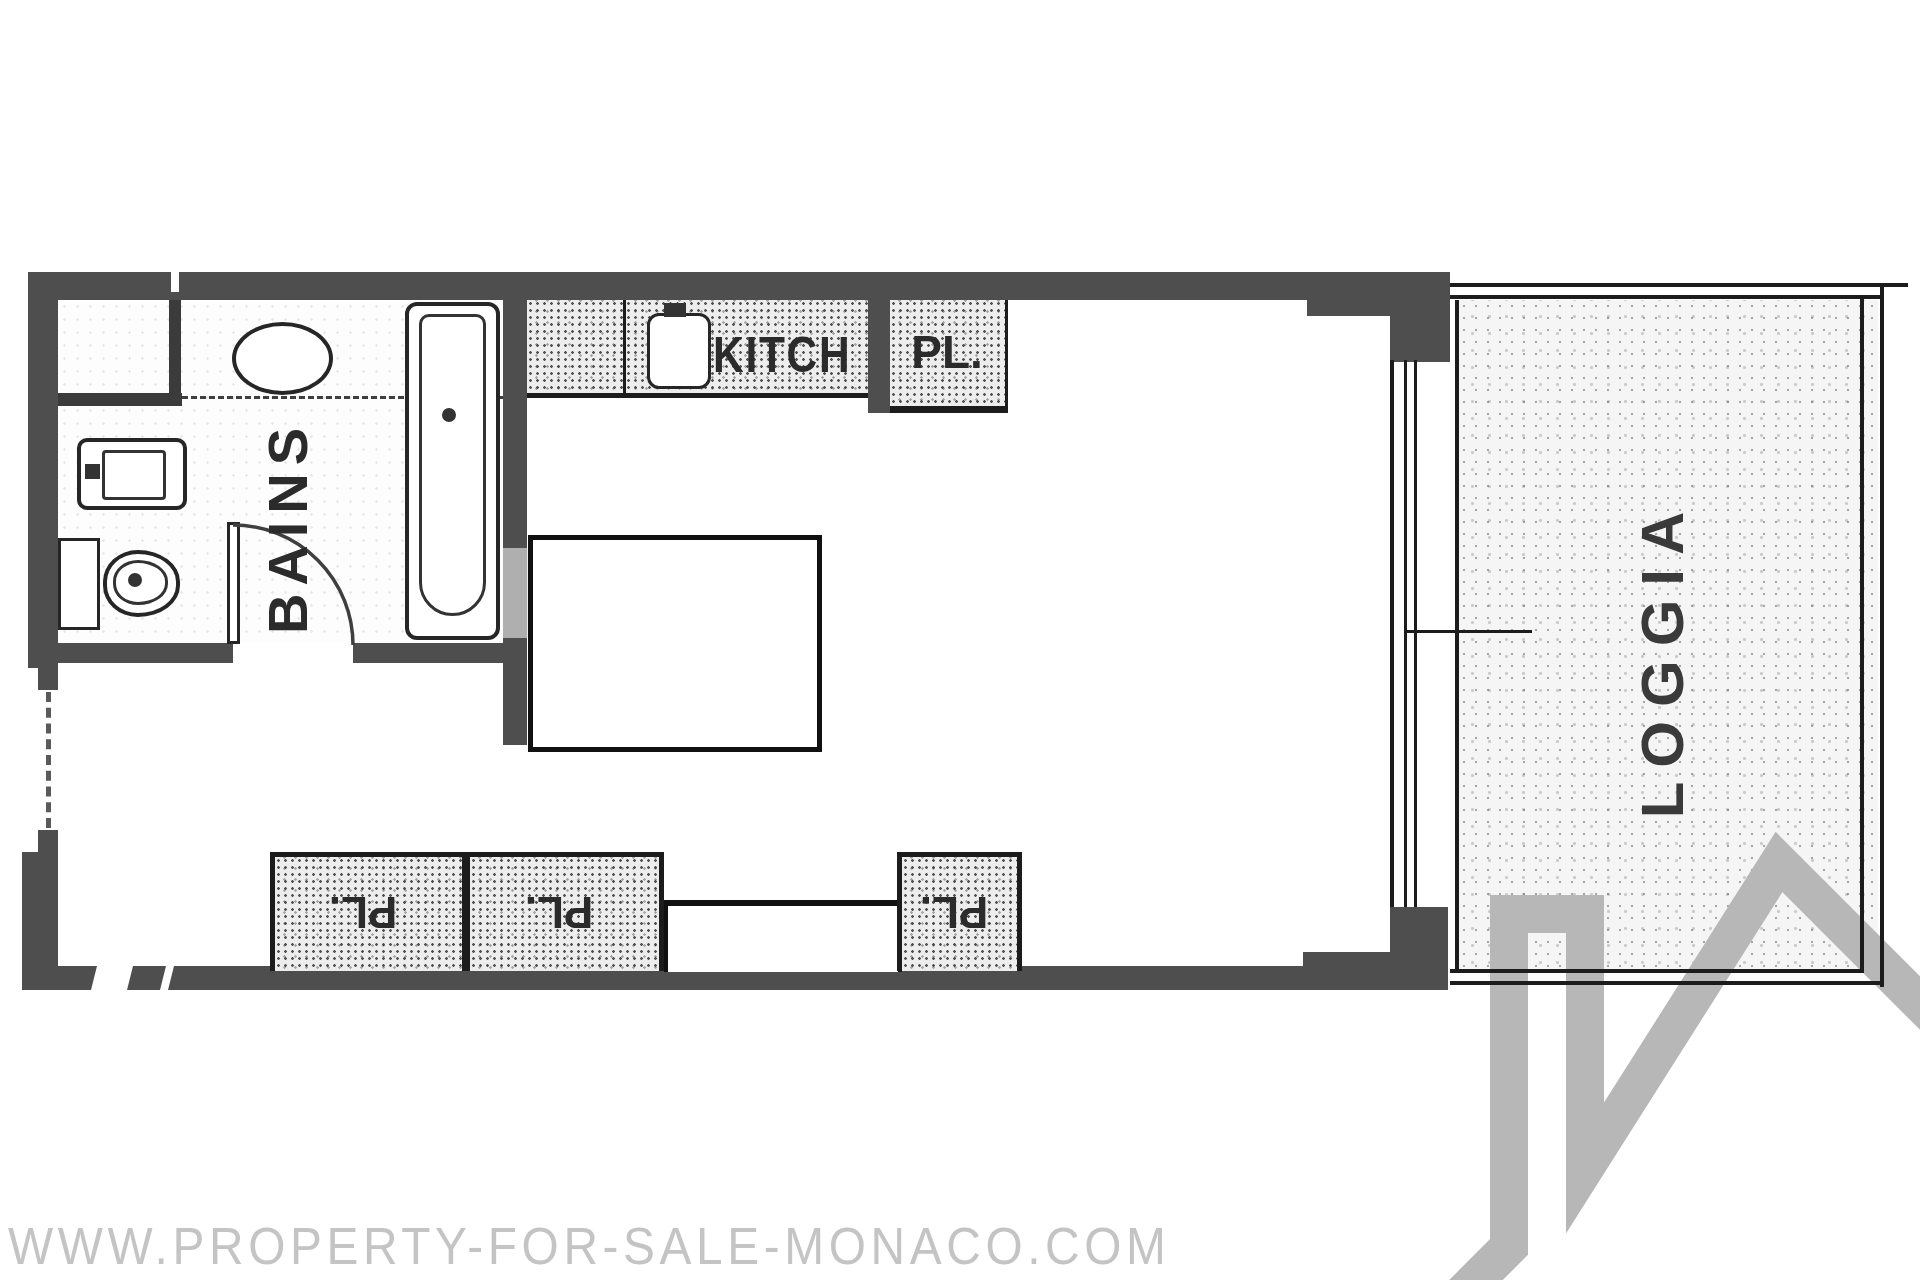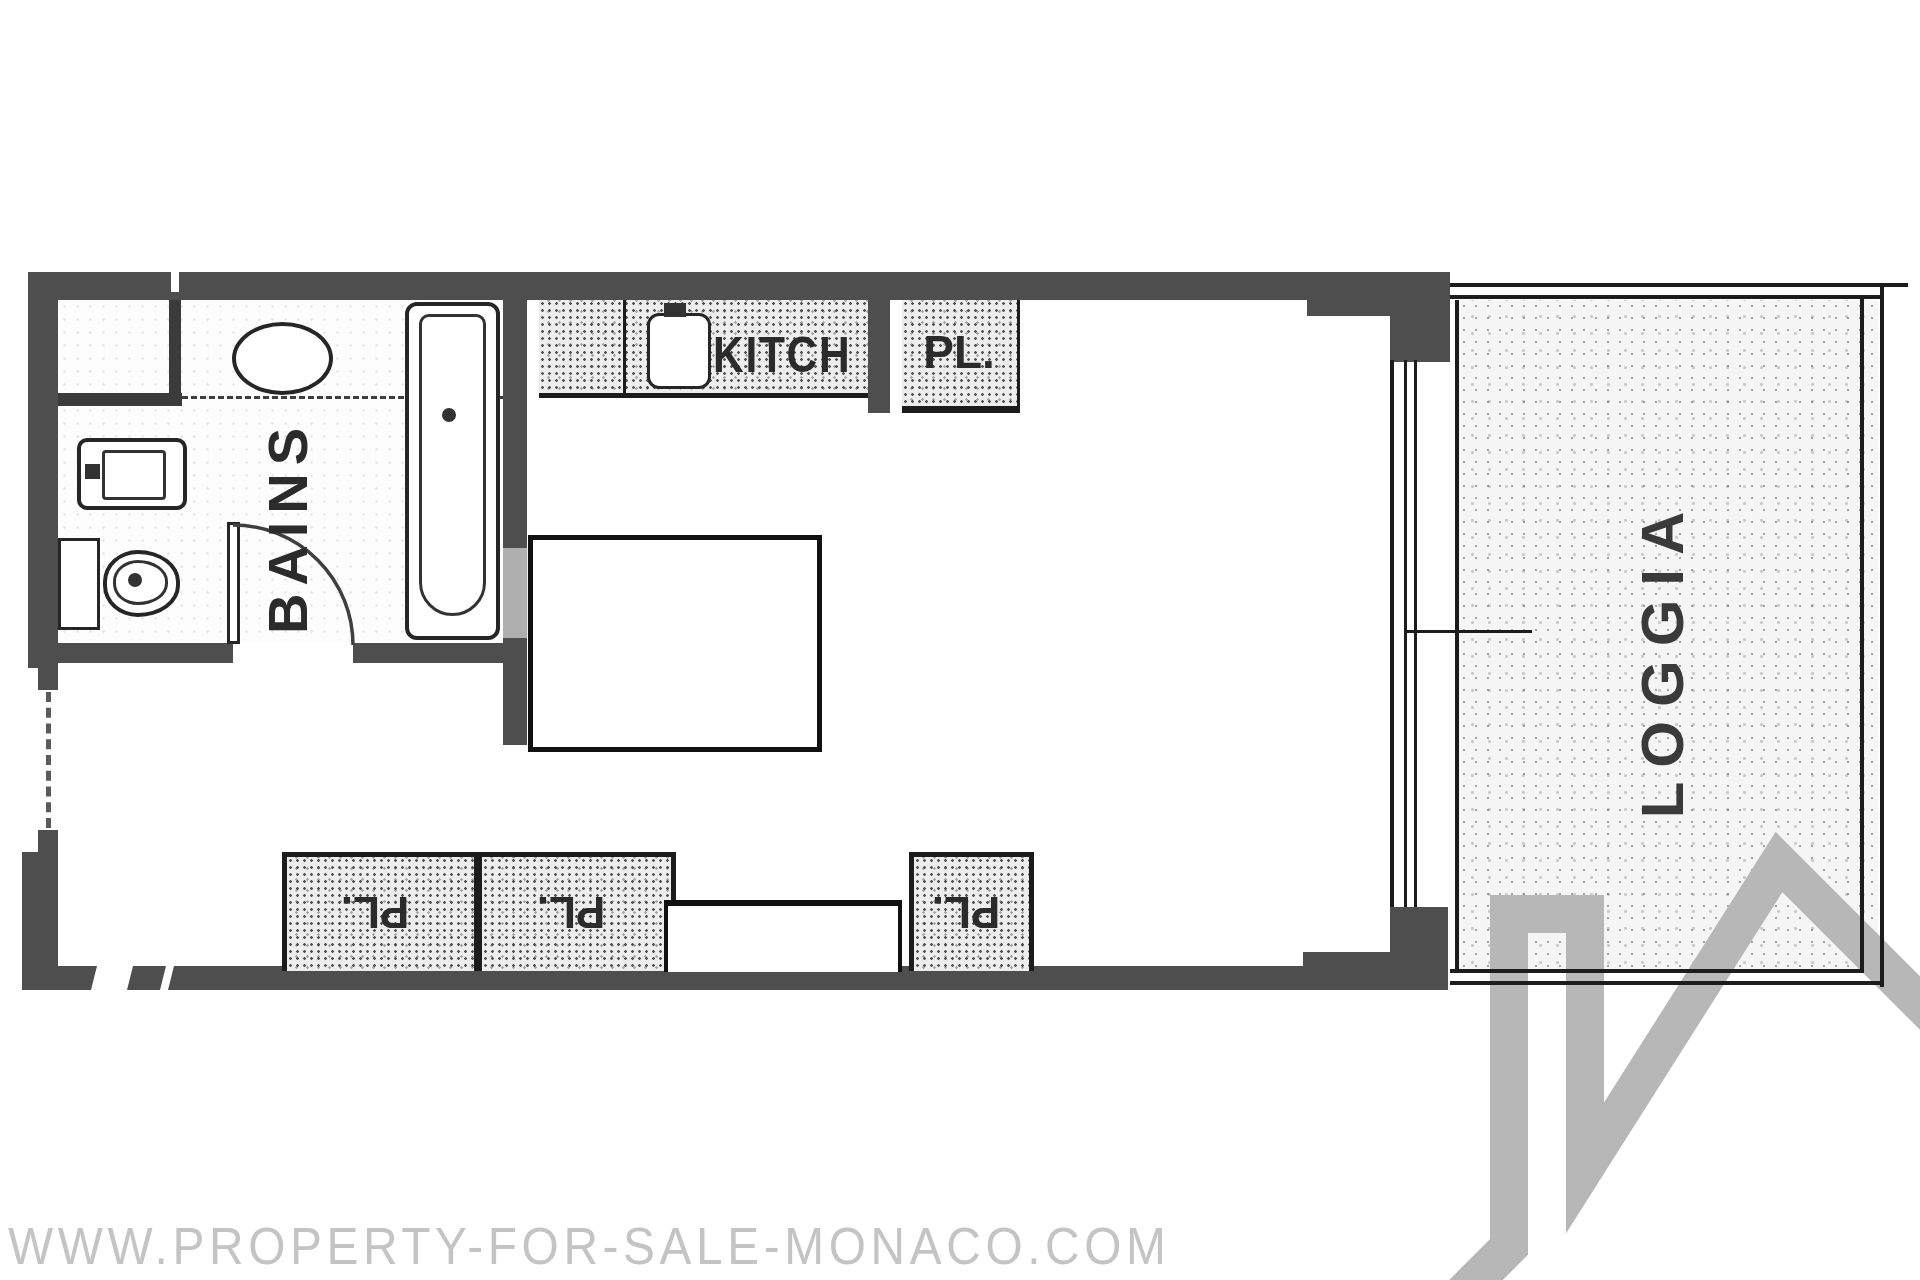--- a/index.html
+++ b/index.html
@@ -6,21 +6,21 @@
   #canvas{position:relative;width:1920px;height:1280px;background:#fff;overflow:hidden;
           font-family:"Liberation Sans", sans-serif;}
   .abs{position:absolute;}
   .wall{position:absolute;background:var(--wall);}
   .line{position:absolute;background:var(--line);}
   .gap{position:absolute;background:#fff;}
   .stipple{position:absolute;background-color:#ededed;
     background-image:
       radial-gradient(circle, rgba(55,55,55,.85) 1px, transparent 1.6px),
       radial-gradient(circle, rgba(120,120,120,.6) 1px, transparent 1.5px);
-    background-size:7px 7px, 11px 11px;background-position:0 0,4px 6px;margin-left:12px;}
+    background-size:7px 7px, 11px 11px;background-position:0 0,4px 6px;}
   .loggia-stipple{position:absolute;background-color:#f5f5f5;
     background-image:
       radial-gradient(circle, rgba(90,90,90,.5) 1px, transparent 1.6px),
       radial-gradient(circle, rgba(150,150,150,.45) 1.2px, transparent 1.9px);
     background-size:12px 12px, 17px 17px;background-position:0 0,6px 8px;}
   .bath-floor{position:absolute;background-color:#fdfdfd;
     background-image:radial-gradient(circle, rgba(140,140,140,.18) 1px, transparent 1.5px);
     background-size:13px 13px;}
   .fixture{position:absolute;background:#fff;border:4px solid #262626;}
   .plan-label{color:var(--label);font-weight:bold;}

